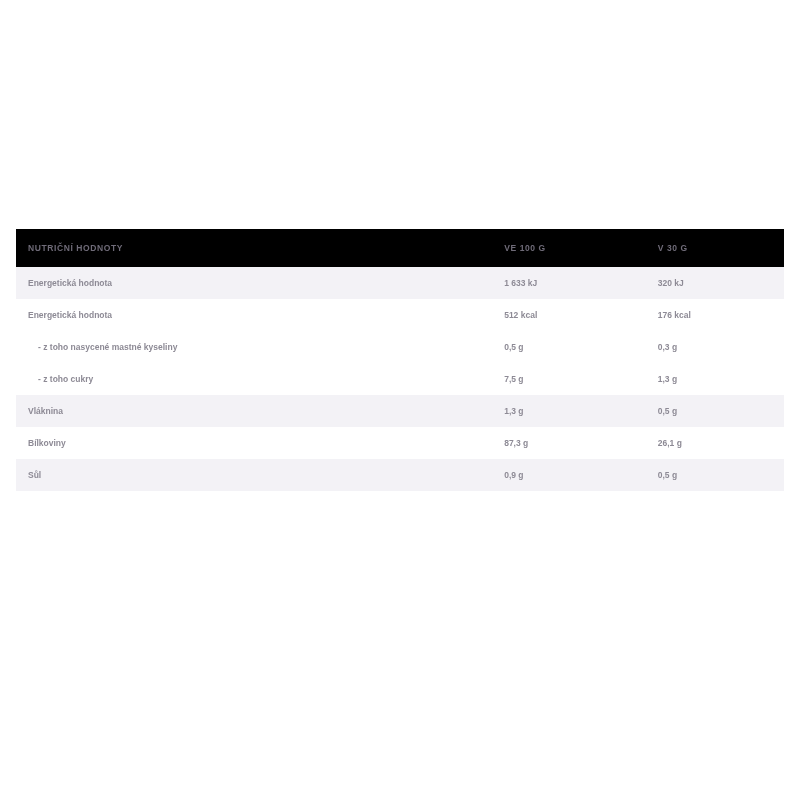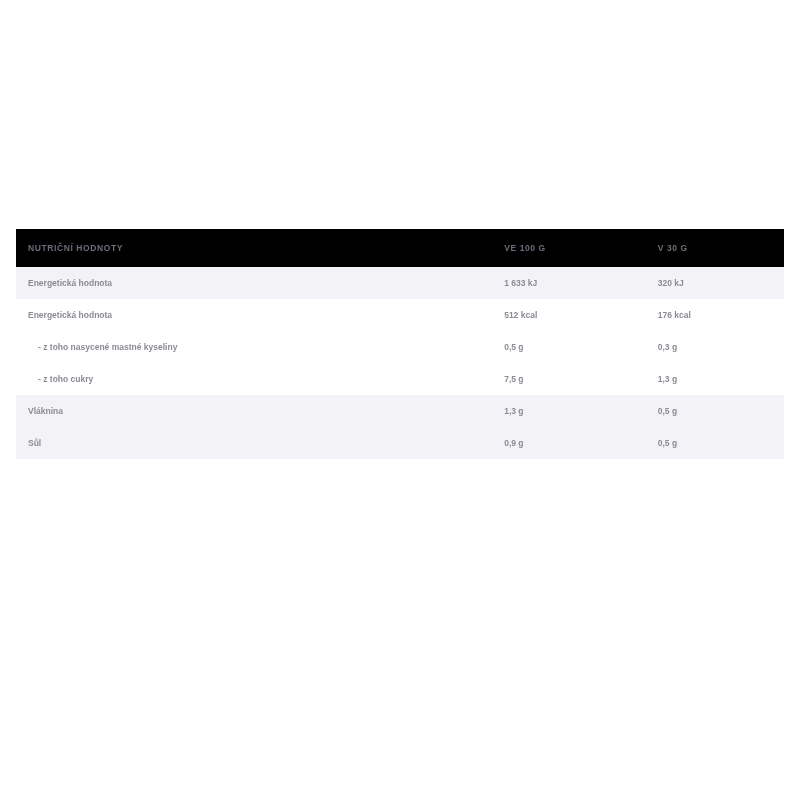--- a/index.html
+++ b/index.html
@@ -99,20 +99,25 @@
         <tr class="odd">
           <td class="indent">- z toho cukry</td>
           <td class="val">7,5 g</td>
           <td class="val">1,3 g</td>
         </tr>
         <tr class="even">
           <td>Vláknina</td>
           <td class="val">1,3 g</td>
           <td class="val">0,5 g</td>
         </tr>
+        <tr class="odd">
+          <td>Bílkoviny</td>
+          <td class="val">87,3 g</td>
+          <td class="val">26,1 g</td>
+        </tr>
         <tr class="even">
           <td>Sůl</td>
           <td class="val">0,9 g</td>
           <td class="val">0,5 g</td>
         </tr>
       </tbody>
     </table>
   </div>
 </div>
 

